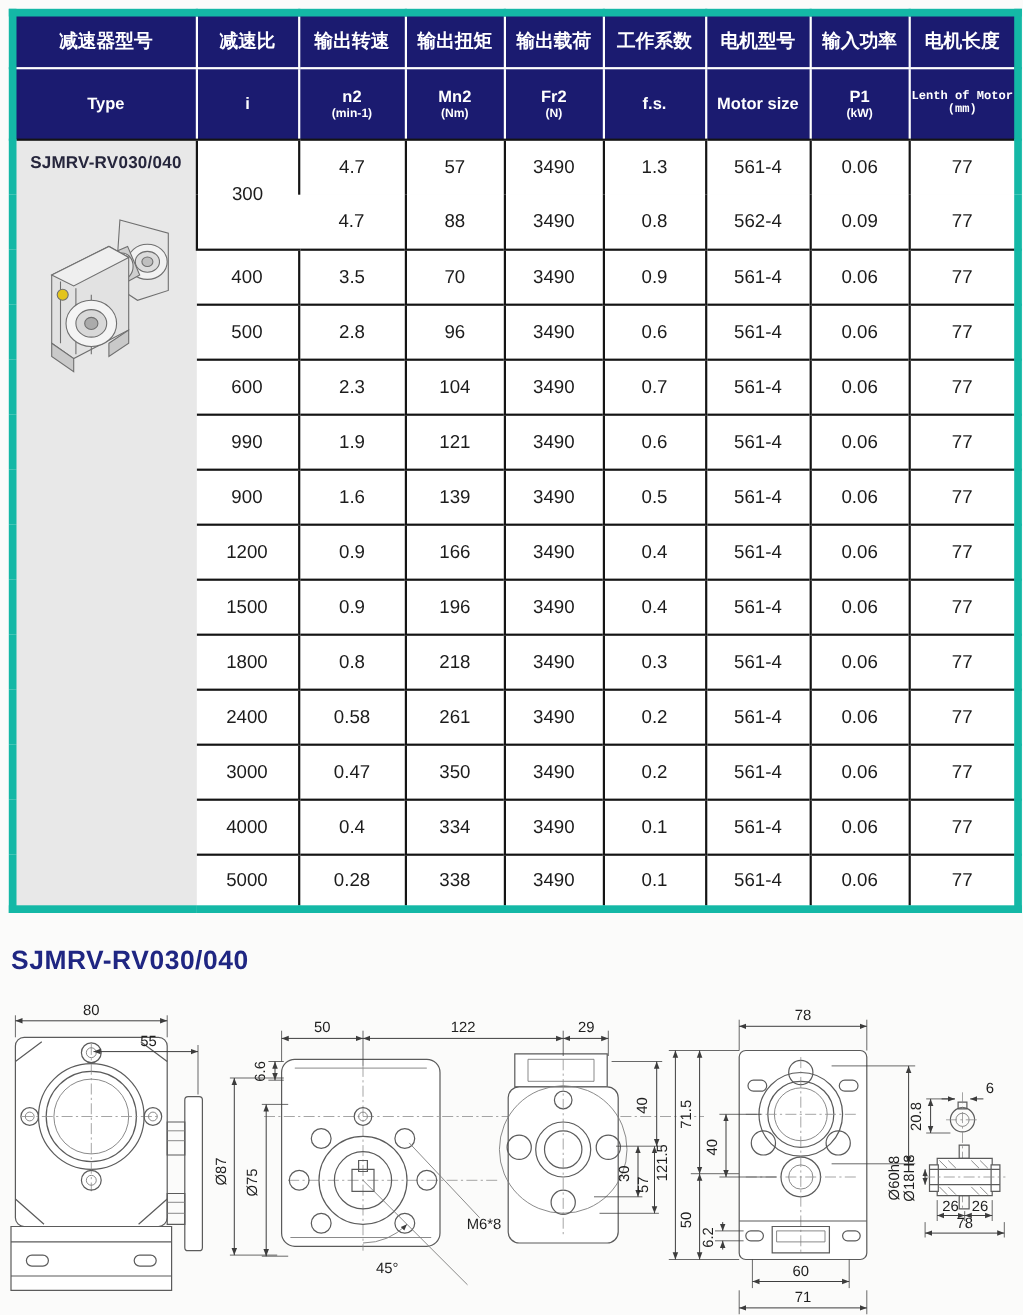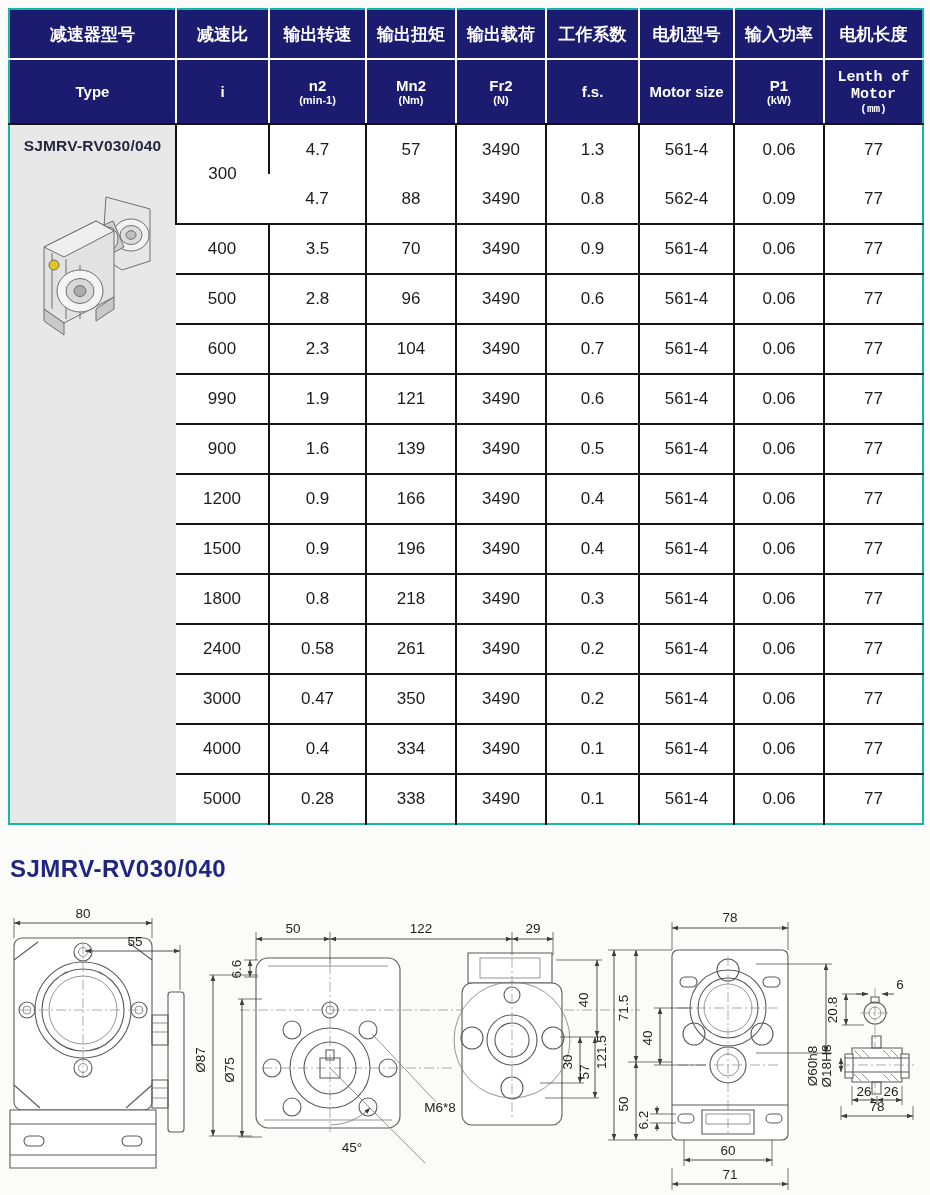--- a/index.html
+++ b/index.html
@@ -1,31 +1,31 @@
 <!DOCTYPE html>
 <html><head>
 <meta charset="utf-8">
 <style>
   * { margin:0; padding:0; box-sizing:border-box; }
   html,body { width:930px; background:#fbfbfa; font-family:"Liberation Sans", sans-serif; }
   .page { width:930px; height:1195px; overflow:hidden; position:relative; }
 
   
   table.spec { border-collapse:collapse; table-layout:fixed; width:914px; margin:8px 8px 0 8px;
-               border:2px solid #14b8a6; }
+               border:7px solid #14b8a6; }
   table.spec thead th { background:#1b1b70; color:#ffffff; font-weight:bold; text-align:center;
                vertical-align:middle; border:2px solid #ffffff; }
   table.spec thead tr.cn th { height:50px; font-size:17px; }
   table.spec thead tr.en th { height:65px; font-size:15px; }
   table.spec thead th:first-child { border-left:none; }
   table.spec thead th:last-child { border-right:none;font-family:Liberation Mono, monospace; }
   table.spec thead tr.cn th { border-top:none; }
   table.spec thead tr.en th { border-bottom:2.5px solid #141414; }
   .th-sub { font-weight:bold; font-size:11px; }
-  .th-en-sm { font-size:15px; }
+  .th-en-sm { font-size:11px; }
 
   table.spec tbody td { text-align:center; vertical-align:middle; font-size:17px; color:#1c1c1c;
                height:50px; border-left:2px solid #141414; background:#ffffff; }
   table.spec tbody td:first-child { border-left:none; }
   table.spec tbody tr.grp td { border-top:2.5px solid #141414; }
   table.spec tbody tr.sub td { border-top:none; }
   td.model-cell { background:#e8e8e8 !important; vertical-align:top !important; padding-top:12px; }
   .model-title { font-weight:bold; font-size:15.5px; color:#26263c; text-align:center; letter-spacing:0.2px; }
   .model-art { display:block; margin:14px auto 0 auto; }
 

